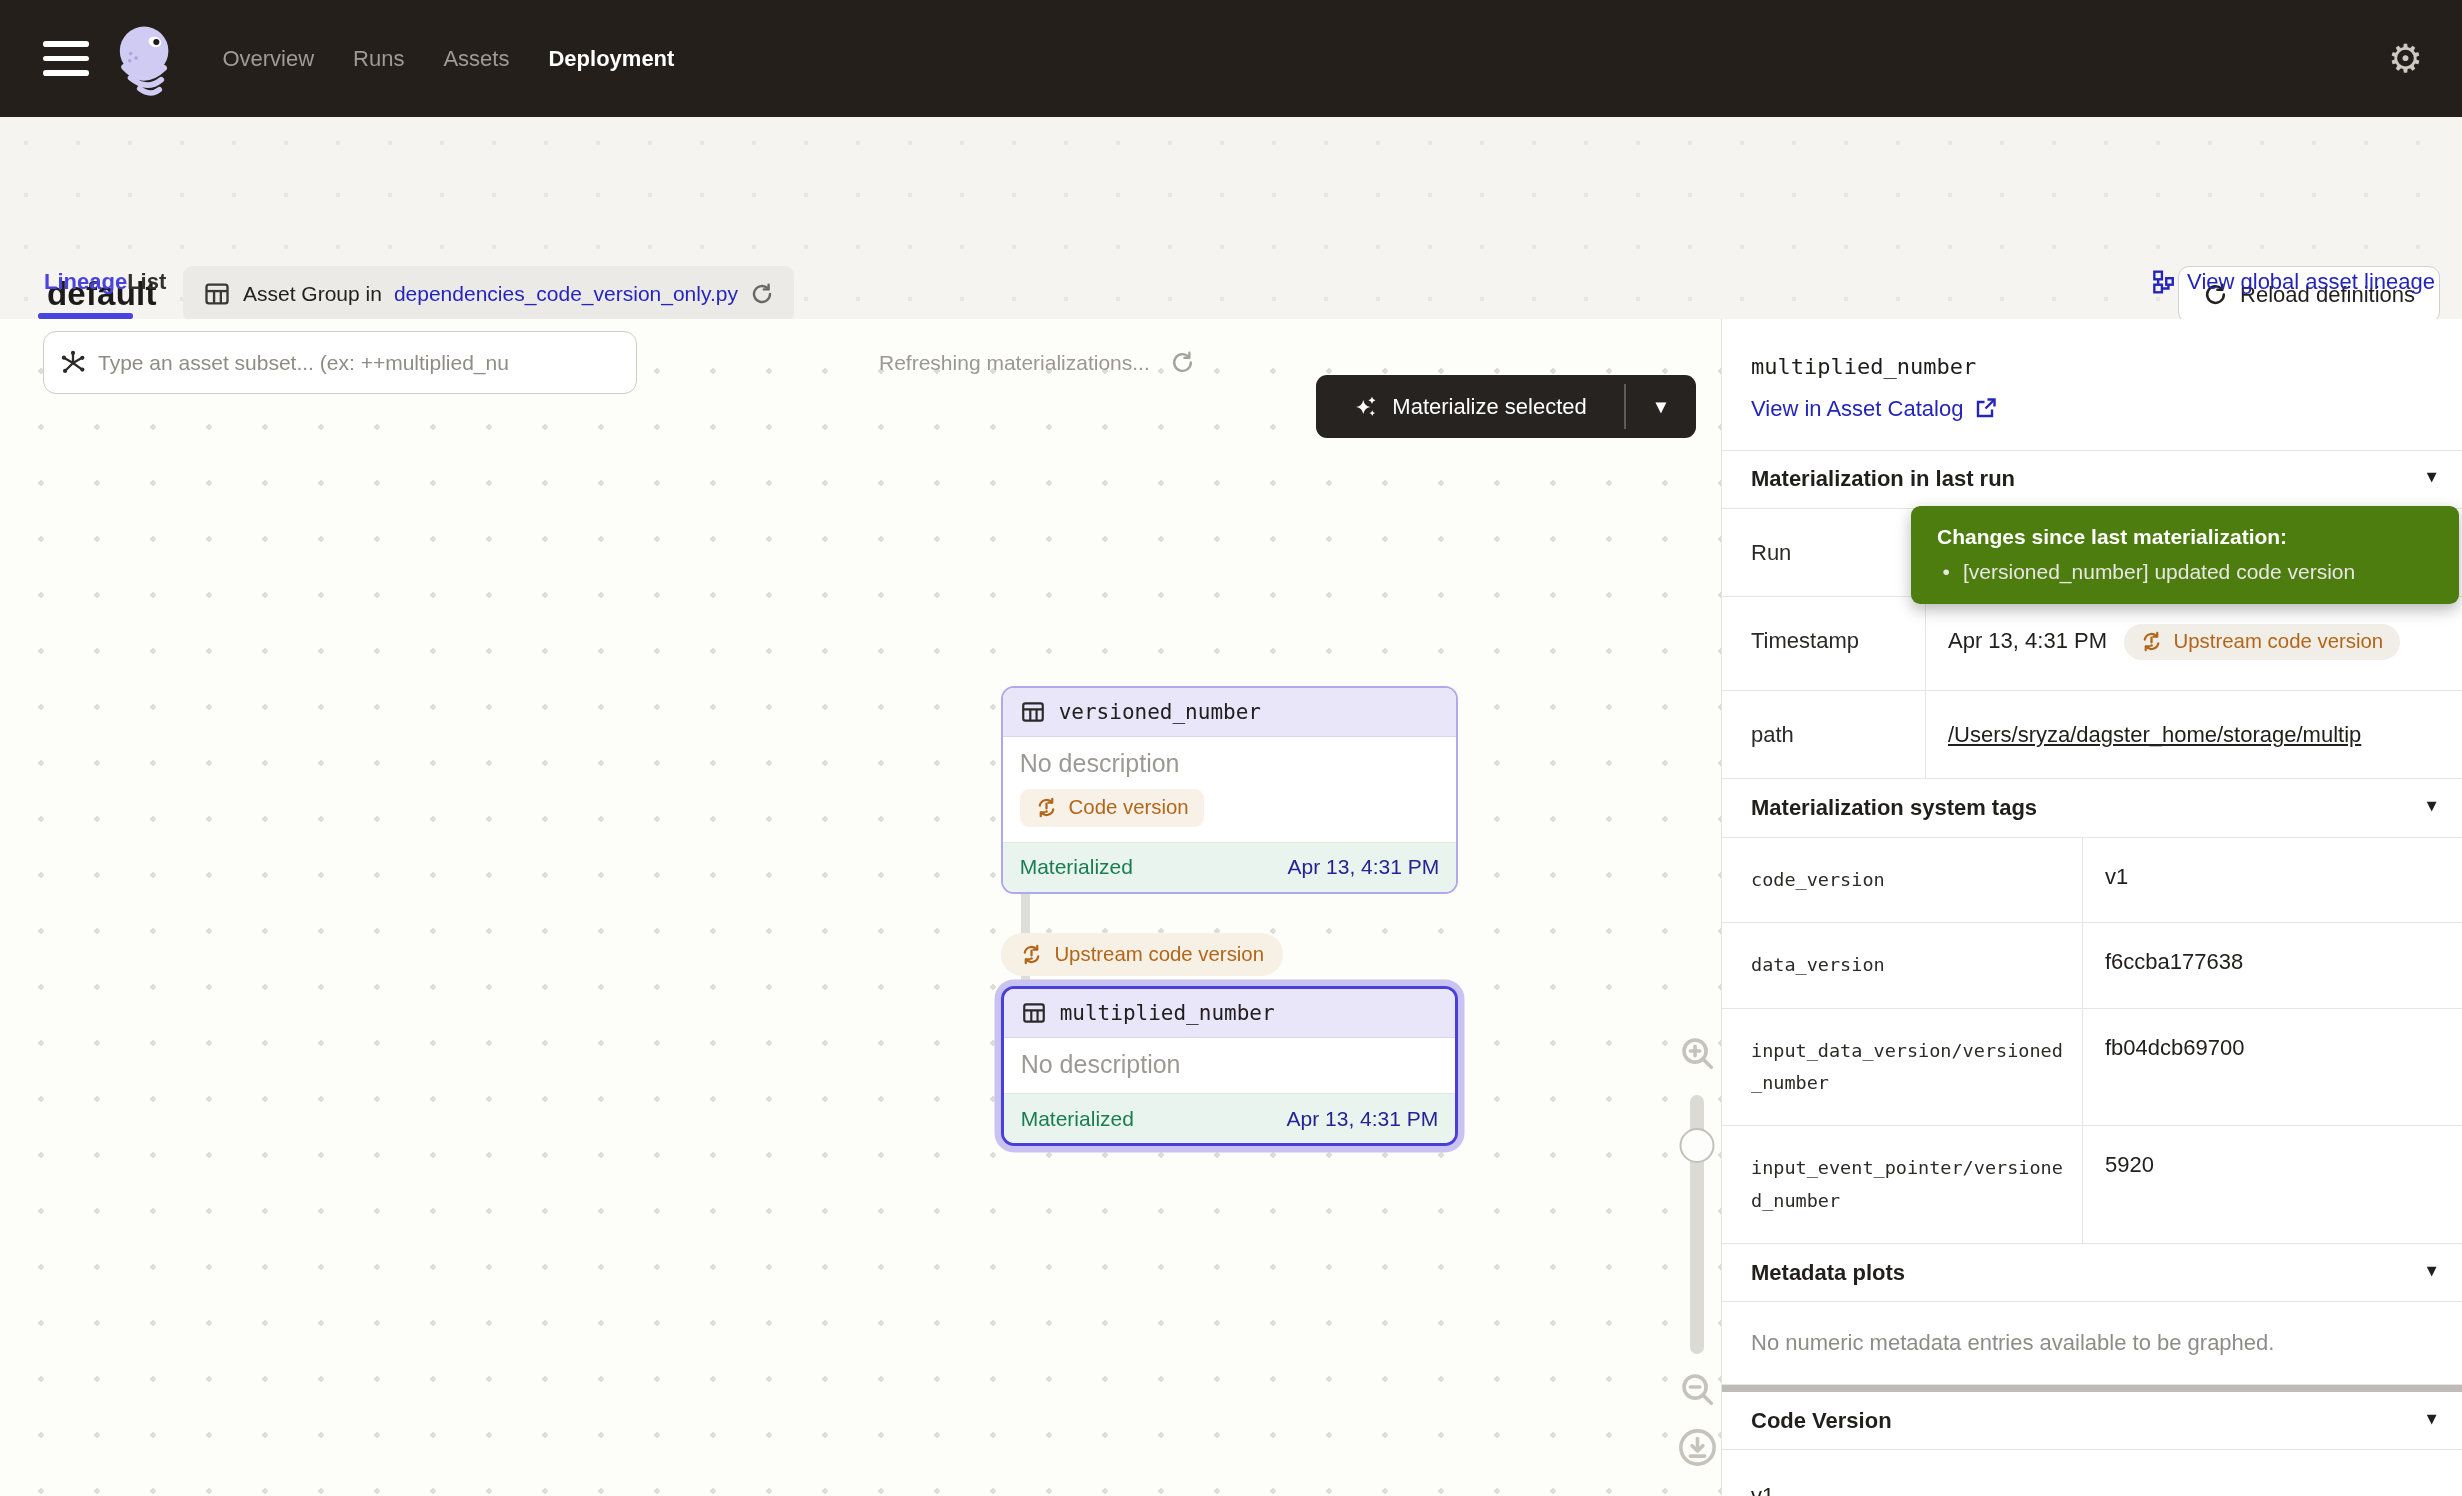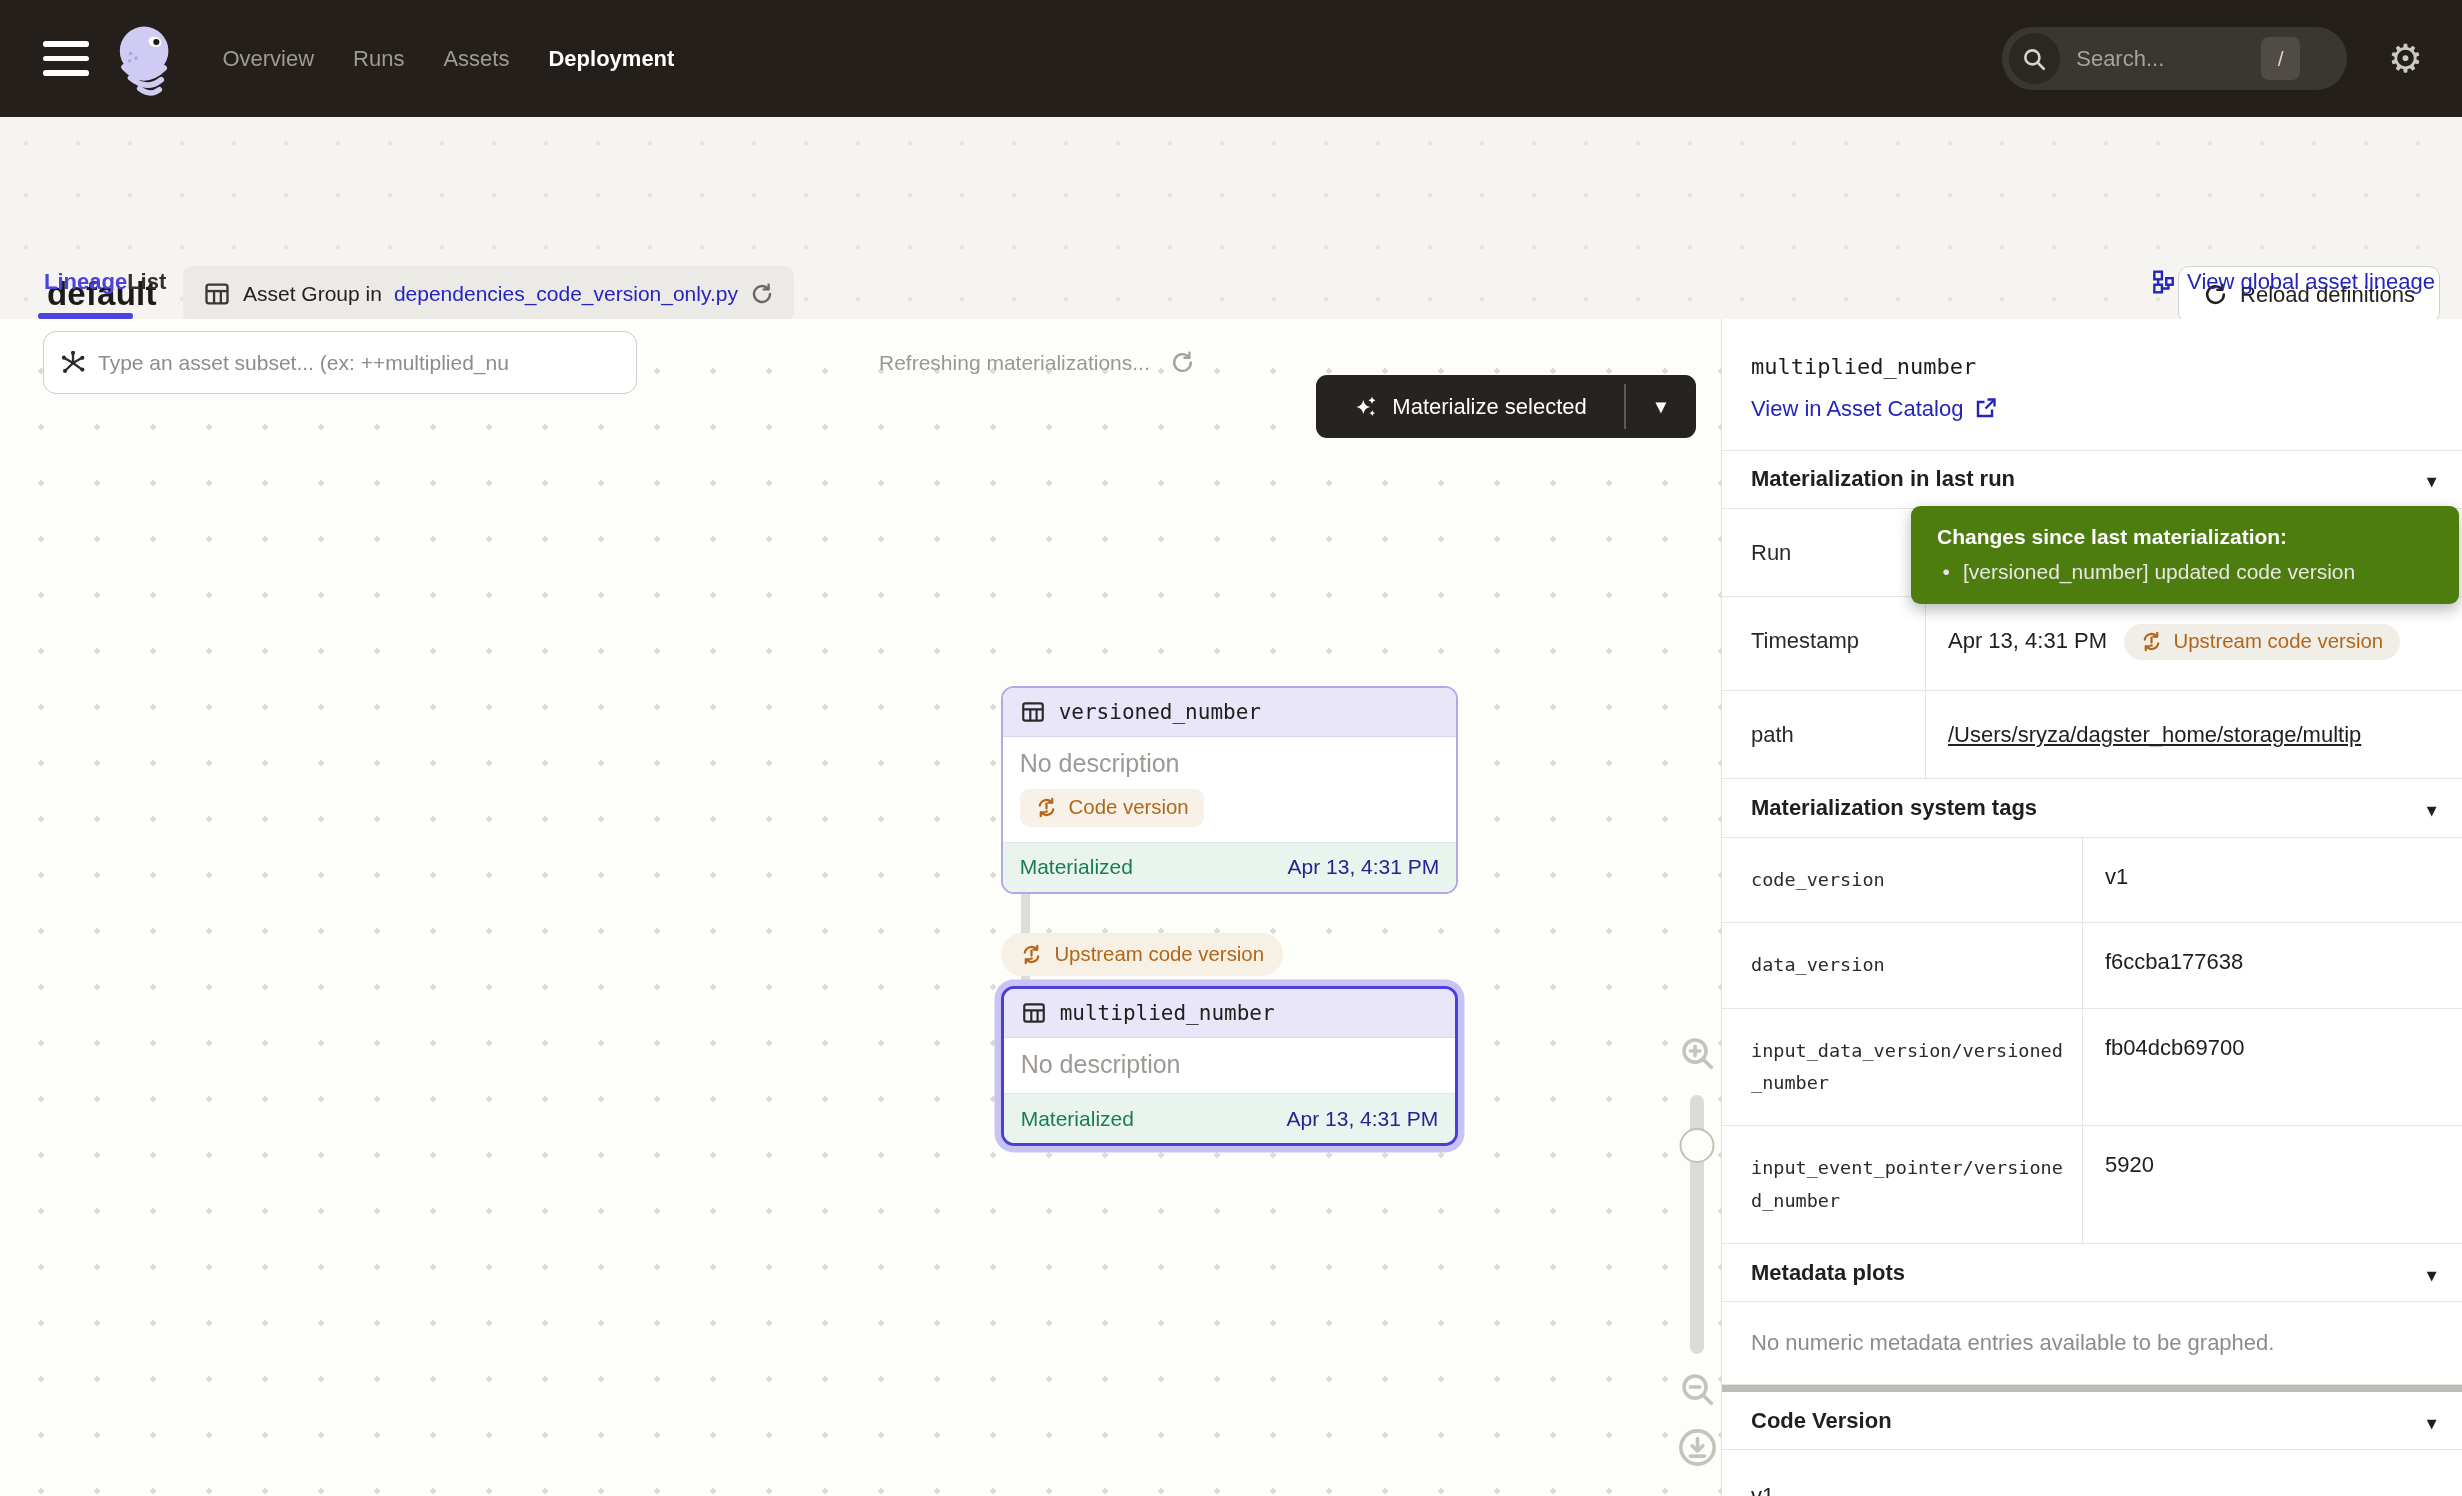--- a/index.html
+++ b/index.html
@@ -96,21 +96,21 @@
              background:#FDFDFB; border:2.8px solid #C3C0BA; border-radius:50%; cursor:grab; }
   .zbtn { margin-top:16.7px; cursor:pointer; }
 
   
   .panel { position:absolute; left:1721px; top:319px; width:741px; height:1178px; background:#fff;
            border-left:1.9px solid #E3E1DD; }
   .panel-title-block { padding:35px 0 28px 29px; border-bottom:0.9px solid #E7E5E1; }
   .panel-title { font-size:22px; color:#1E1D1B; }
   .catalog-link { margin-top:16.7px; display:flex; align-items:flex-start; gap:11px; font-size:22px;
                   color:#2424BB; cursor:pointer; }
-  .sec-head { display:flex; align-items:flex-end; justify-content:space-between; padding:15.7px 26px 15.7px 29px;
+  .sec-head { display:flex; align-items:flex-start; justify-content:space-between; padding:15.7px 26px 15.7px 29px;
               font-size:22px; font-weight:700; color:#201F1D; border-bottom:0.9px solid #E7E5E1; cursor:pointer; }
   .caret { font-size:17.6px; color:#201F1D; }
   .kv { display:grid; grid-template-columns:203px 1fr; border-bottom:0.9px solid #E7E5E1; }
   .kv .k { padding:30.5px 13px 30.5px 29px; font-size:22px; color:#2B2A27; }
   .kv .v { border-left:0.9px solid #E7E5E1; padding:30.5px 0 30.5px 22px; font-size:22px; color:#21201E;
            display:flex; align-items:flex-start; gap:16.7px; white-space:nowrap; }
   .kv2 { grid-template-columns:360px 1fr; }
   .kv2 .k { font-family:"DejaVu Sans Mono",monospace; font-size:18.5px; line-height:1.75;
             word-break:break-all; padding:26px 11px 26px 29px; }
   .kv2 .v { padding:26px 0 26px 22px; }
@@ -150,30 +150,20 @@
       <circle cx="15" cy="21.5" r="1" fill="#A9A4E4"></circle>
       <circle cx="11.5" cy="23" r="1" fill="#A9A4E4"></circle>
   </svg>
   <div class="nav">
     <span>Overview</span>
     <span>Runs</span>
     <span>Assets</span>
     <span class="active">Deployment</span>
   </div>
   <div class="tb-spacer"></div>
-  <div class="searchpill">
-    <div class="search-circle">
-      <svg width="26" height="26" viewBox="0 0 24 24">
-          <circle cx="10.5" cy="10.5" r="6.5" fill="none" stroke="#D6D3CE" stroke-width="2.4"></circle>
-          <line x1="15.5" y1="15.5" x2="21" y2="21" stroke="#D6D3CE" stroke-width="2.4" stroke-linecap="round"></line>
-        </svg>
-    </div>
-    <input placeholder="Search..." style="">
-    <div class="slash-badge">/</div>
-  </div>
   <div class="gear">⚙</div>
 </div>
 
 <div class="band">
   <div class="band-row1">
     <div class="page-title">default</div>
     <div class="group-chip">
       <svg width="28" height="28" viewBox="0 0 24 24">
           <rect x="3" y="4" width="18" height="16" rx="2" fill="none" stroke="#3A3835" stroke-width="2"></rect>
           <line x1="3" y1="9.5" x2="21" y2="9.5" stroke="#3A3835" stroke-width="2"></line>

